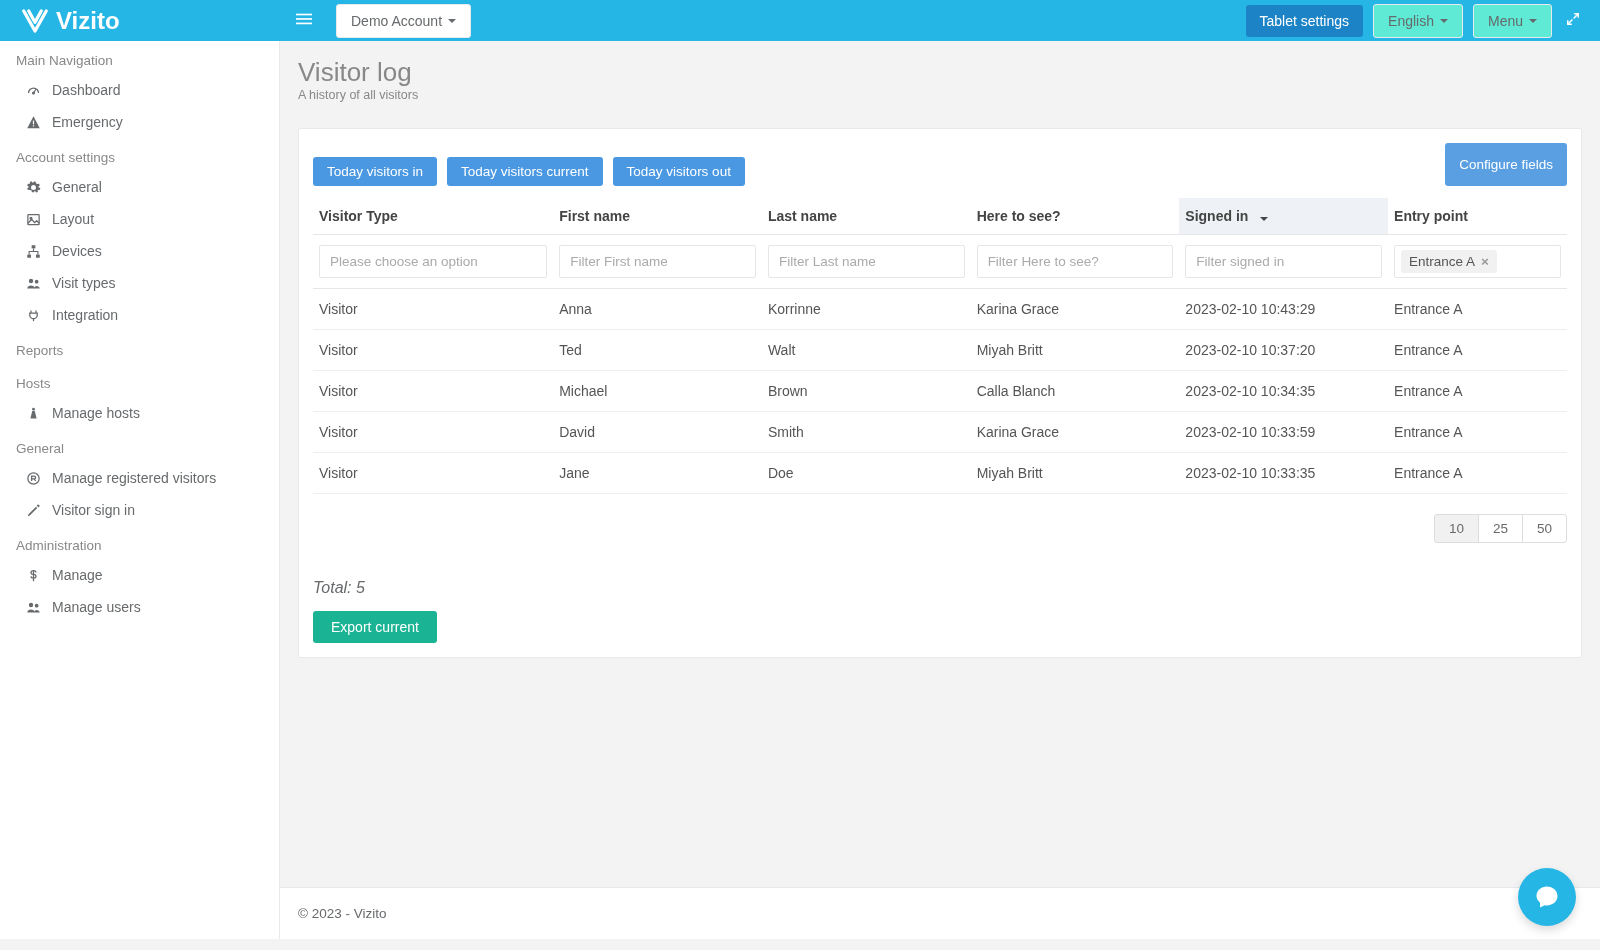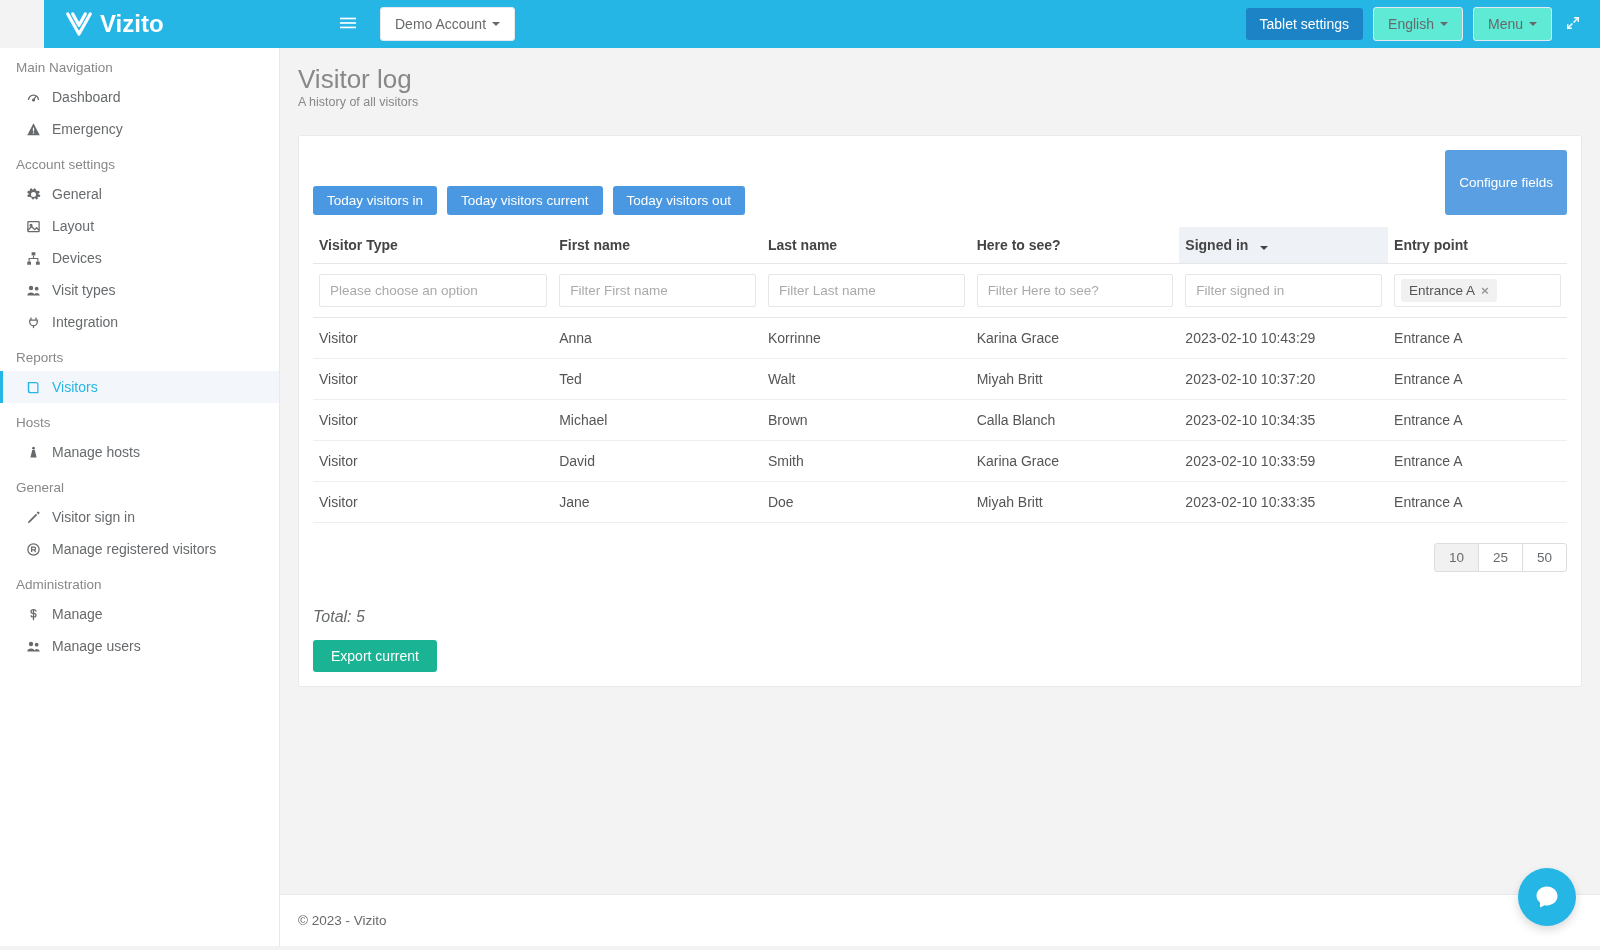--- a/index.html
+++ b/index.html
@@ -1,19 +1,19 @@
 <!DOCTYPE html>
 <html><head>
   <meta charset="utf-8">
   <style>
     * { margin: 0; padding: 0; box-sizing: border-box; }
     body { font-family: -apple-system, BlinkMacSystemFont, "Helvetica Neue", Helvetica, Arial, sans-serif; font-size: 14px; color: #676a6c; background: #f3f3f4; }
 
     
-    .top-bar { height: 48px; background: #25b6e6; display: flex; align-items: center; padding: 0; position: relative; margin-left: 44px; }
+    .top-bar { height: 41px; background: #25b6e6; display: flex; align-items: center; padding: 0; position: relative; }
     .logo { display: flex; align-items: center; padding: 0 20px; width: 280px; }
     .logo-svg { color: #fff; }
     .logo-text { color: #fff; font-weight: 600; font-size: 24px; margin-left: 6px; }
     .toggle-btn { color: #fff; background: transparent; border: none; cursor: pointer; padding: 10px 16px; font-size: 15px; }
     .account-btn { background: #fff; border: 1px solid #e7eaec; border-radius: 3px; padding: 8px 14px; color: #676a6c; font-size: 14px; cursor: pointer; margin-left: 8px; display: inline-flex; align-items: center; gap: 6px; }
     .top-right { margin-left: auto; display: flex; align-items: center; padding-right: 20px; gap: 10px; }
     .emu-btn { background: #1c84c6; color: #fff; border: none; border-radius: 3px; padding: 8px 14px; font-size: 14px; cursor: pointer; }
     .white-btn { background: #5eead4; border: 1px solid #e7eaec; border-radius: 3px; padding: 8px 14px; color: #676a6c; font-size: 14px; cursor: pointer; display: inline-flex; align-items: center; gap: 6px; }
     .expand-btn { color: #fff; background: transparent; border: none; cursor: pointer; font-size: 14px; margin-left: 4px; }
     .caret-down { width:0; height:0; border-left:4px solid transparent; border-right:4px solid transparent; border-top:4px solid currentColor; display: inline-block; }
@@ -30,21 +30,21 @@
     .main { flex: 1; display:flex; flex-direction:column; }
     .page-header { padding: 16px 18px 8px 18px; }
     .page-title { font-size: 26px; color: #888; font-weight: 400; }
     .page-sub { font-size: 12.5px; color: #888; margin-top: 0px; }
 
     .content-wrap { padding: 18px; flex:1; }
     .panel { background: #fff; border: 1px solid #e7eaec; border-radius: 2px; padding: 14px; }
 
     .panel-head { display: flex; align-items: flex-end; margin-bottom: 12px; }
     .btn-blue { background: #5294e2; background:#4a98e2; color:#fff; border:none; padding:7px 14px; border-radius:3px; font-size:13.5px; cursor:pointer; margin-right:10px; }
-    .btn-config { background: #5a9fe2; color:#fff; border:none; padding:25px 14px; border-radius:3px; font-size:13.5px; cursor:pointer; margin-left:auto; }
+    .btn-config { background: #5a9fe2; color:#fff; border:none; padding:14px 14px; border-radius:3px; font-size:13.5px; cursor:pointer; margin-left:auto; }
 
     table { width: 100%; border-collapse: collapse; table-layout: fixed; }
     thead th { text-align: left; font-weight:700; font-size:14px; padding: 10px 6px; border-bottom: 1px solid #e6e6e6; color:#444; }
     th.sorted { background: #eef2f6; }
     .sort-caret { margin-left: 8px; }
     .filter-row td { padding: 10px 6px; border-bottom: 1px solid #e6e6e6; }
     .filter-input { width: 100%; padding: 8px 10px; border: 1px solid #e5e6e7; border-radius: 2px; font-size: 13.5px; color: #676a6c; }
     .filter-input::placeholder { color:#aaa; }
     .tag { display:inline-flex; align-items:center; background: #f1f1f1; border-radius: 3px; padding: 4px 8px; font-size: 13.5px; color:#555; gap:6px; }
     .tag-x { color:#999; cursor:pointer; font-weight:600; }
@@ -185,58 +185,49 @@
       <span class="icon">
           <svg width="15" height="15" viewBox="0 0 24 24" fill="none" stroke="currentColor" stroke-width="2">
             <path d="M8 4v4M16 4v4M6 8h12v3a6 6 0 0 1-12 0V8z"></path>
             <path d="M12 17v4"></path>
           </svg>
         </span>
       <span>Integration</span>
     </div>
 
     <div class="side-section-title">Reports</div>
-    <div class="side-item active">
-      <span class="icon">
-          <svg width="15" height="15" viewBox="0 0 24 24" fill="none" stroke="currentColor" stroke-width="2">
-            <path d="M4 4h12a3 3 0 0 1 3 3v13H7a3 3 0 0 1-3-3V4z"></path>
-            <path d="M4 4v13a3 3 0 0 0 3 3"></path>
-          </svg>
-        </span>
-      <span>Visitors</span>
-    </div>
 
     <div class="side-section-title">Hosts</div>
     <div class="side-item">
       <span class="icon">
           <svg width="15" height="15" viewBox="0 0 24 24" fill="currentColor">
             <circle cx="12" cy="5" r="2.2"></circle>
             <path d="M10 8 L7 20 H17 L14 8 Z"></path>
           </svg>
         </span>
       <span>Manage hosts</span>
     </div>
 
     <div class="side-section-title">General</div>
     <div class="side-item">
       <span class="icon">
-          <svg width="15" height="15" viewBox="0 0 24 24" fill="currentColor">
-            <path d="M3 21l3-1 12-12-2-2L4 18l-1 3zM17 4l3 3 1-1a2 2 0 0 0-3-3l-1 1z"></path>
-          </svg>
-        </span>
-      <span>Visitor sign in</span>
-    </div>
-    <div class="side-item">
-      <span class="icon">
           <svg width="15" height="15" viewBox="0 0 24 24" fill="none" stroke="currentColor" stroke-width="2">
             <circle cx="12" cy="12" r="9"></circle>
             <path d="M9 8h4a2.3 2.3 0 0 1 0 4.6H9V8zM9 12.6V16M13 12.6 L15.5 16"></path>
           </svg>
         </span>
       <span>Manage registered visitors</span>
+    </div>
+    <div class="side-item">
+      <span class="icon">
+          <svg width="15" height="15" viewBox="0 0 24 24" fill="currentColor">
+            <path d="M3 21l3-1 12-12-2-2L4 18l-1 3zM17 4l3 3 1-1a2 2 0 0 0-3-3l-1 1z"></path>
+          </svg>
+        </span>
+      <span>Visitor sign in</span>
     </div>
 
     <div class="side-section-title">Administration</div>
     <div class="side-item">
       <span class="icon">
           <svg width="15" height="15" viewBox="0 0 24 24" fill="none" stroke="currentColor" stroke-width="2">
             <path d="M12 3v18M16 7c0-2-2-3-4-3s-4 1-4 3 2 3 4 3 4 1 4 3-2 3-4 3-4-1-4-3"></path>
           </svg>
         </span>
       <span>Manage</span>

